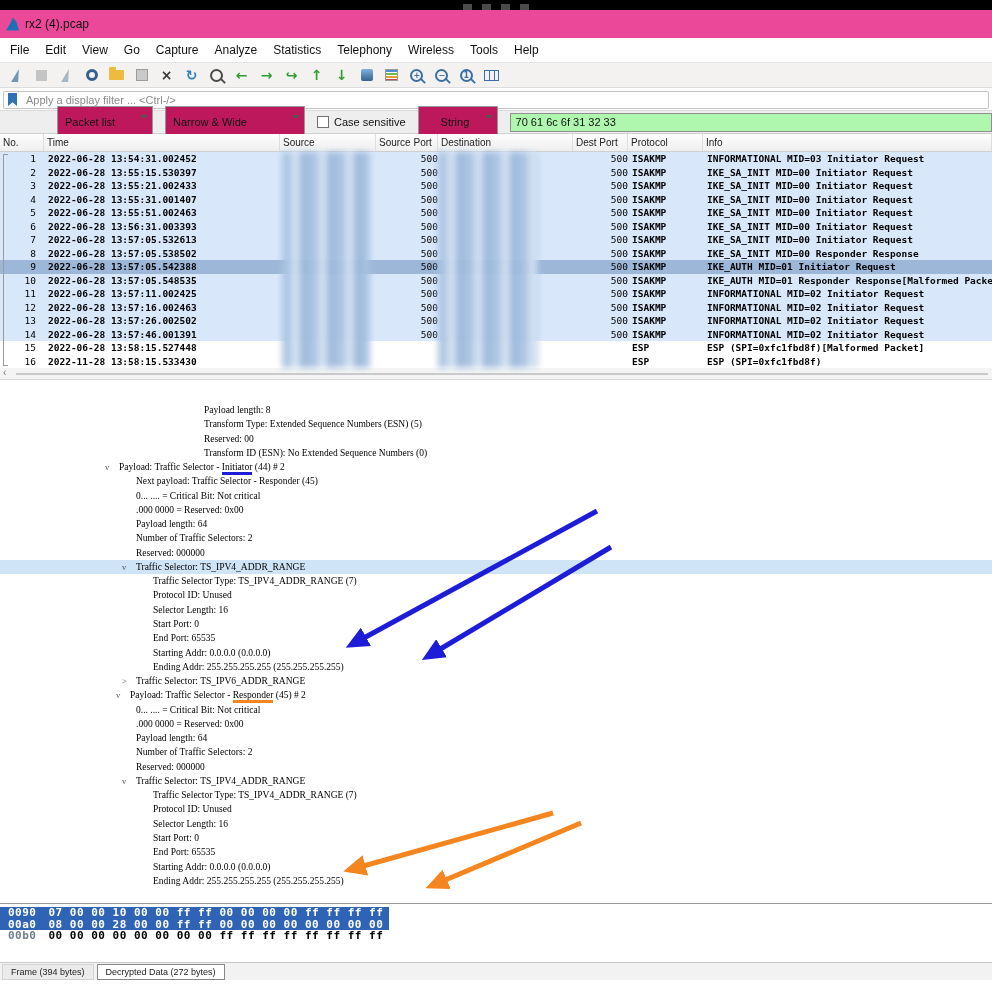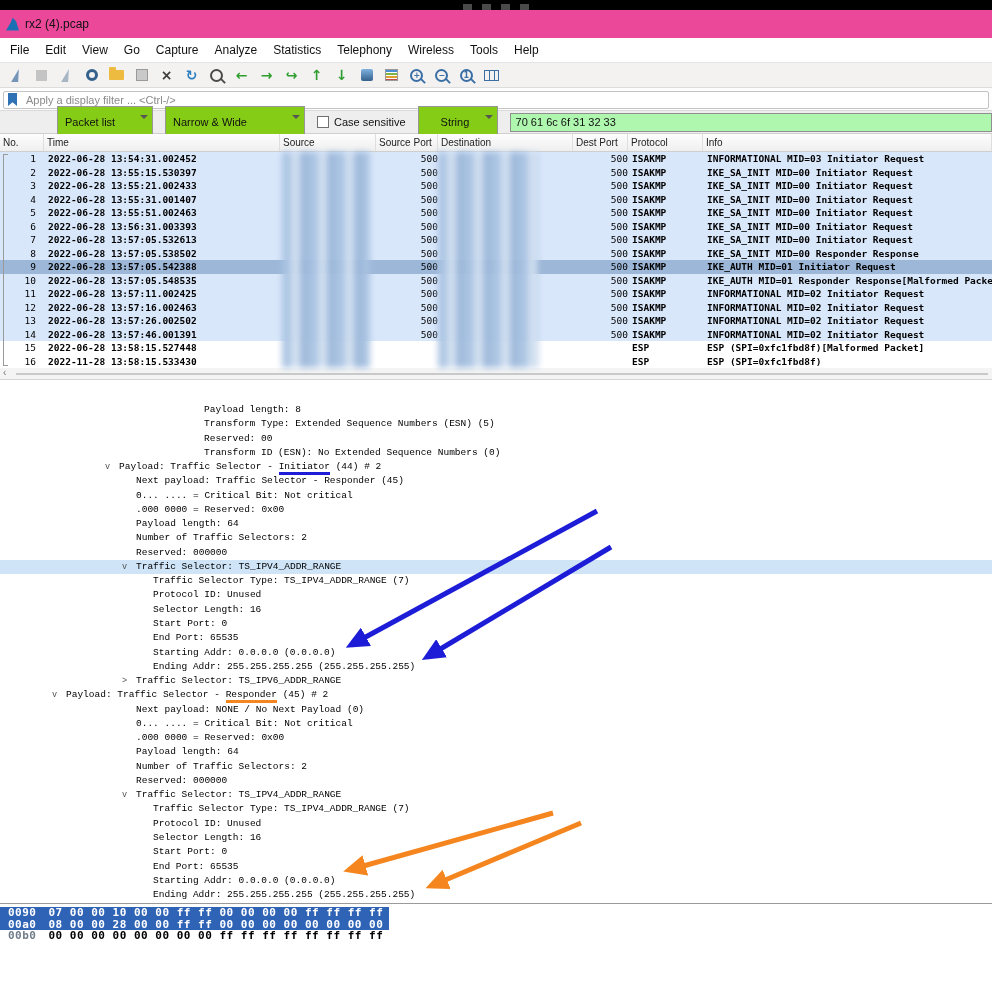--- a/index.html
+++ b/index.html
@@ -50,21 +50,21 @@
   .filter-wrap{position:relative;flex:1;height:18px;}
   .bookmark{position:absolute;left:5px;top:3px;width:9px;height:13px;background:#2f71b5;
           clip-path:polygon(0 0,100% 0,100% 100%,50% 72%,0 100%);z-index:2;}
   .filter-input{width:100%;height:18px;border:1px solid #c4c4c4;border-radius:2px;font:11px "Liberation Sans",sans-serif;
           padding:0 4px 0 22px;outline:none;color:#111;}
   .filter-input::placeholder{color:#8a8a8a;}
 
   
   .findbar{height:24px;background:#eeeeee;border-top:1px solid #dadada;border-bottom:1px solid #d0d0d0;
           display:flex;align-items:center;gap:12px;padding-left:57px;padding-right:0;}
-  .combo{position:relative;height:32px;background:#84cc16;border:1px solid #979797;font-size:11px;
+  .combo{position:relative;height:32px;background:#be185d;border:1px solid #979797;font-size:11px;
           display:flex;align-items:center;padding:0 18px 0 7px;color:#111;}
   .combo .chev{position:absolute;right:4px;top:8px;width:0;height:0;border:4px solid transparent;border-top-color:#555;}
   .combo.w-scope{width:96px;}
   .combo.w-charset{width:140px;}
   .combo.w-type{width:80px;padding-left:22px;}
   .case{display:flex;align-items:center;font-size:11px;color:#111;}
   .cb{width:12px;height:12px;border:1px solid #707070;background:#fff;margin-right:5px;display:inline-block;}
   .find-input{flex:1;height:19px;border:1px solid #8f8f8f;background:var(--search-bg);
           font:11px "Liberation Sans",sans-serif;padding:0 5px;outline:none;color:#111;}
 
@@ -92,21 +92,21 @@
   
   .hscroll{position:relative;height:12px;background:#f4f4f4;border-bottom:1px solid #d6d6d6;}
   .harrow{position:absolute;left:3px;top:-1px;font-size:10px;color:#777;}
   .harrow::before{content:"\2039";}
   .htrack{position:absolute;left:16px;right:4px;top:5px;height:2px;background:#c9c9c9;}
 
   .pane-gap{height:21px;background:#fff;}
 
   
   .detail{height:502px;background:#fff;padding-top:2px;overflow:hidden;}
-  .tline{height:14.28px;line-height:14.28px;white-space:pre;font-family:Liberation Mono, monospace;
+  .tline{height:14.28px;line-height:14.28px;white-space:pre;font-family:Liberation Serif, serif;
          font-size:9.5px;color:#000;}
   .tline.tsel{background:var(--tree-sel);}
   .exp{display:inline-block;width:14px;color:#555;font-size:8.5px;}
   .mark-blue{box-shadow:0 3px 0 var(--ann-blue);}
   .mark-orange{box-shadow:0 3px 0 var(--ann-orange);}
 
   
   .hex{height:59px;border-top:1px solid #9a9a9a;background:#fff;padding-top:3px;overflow:hidden;}
   .hrow{width:fit-content;padding:0 6px 0 8px;line-height:11.7px;
         font-family:"DejaVu Sans Mono",monospace;font-weight:bold;font-size:11px;letter-spacing:.5px;color:#000;}
@@ -447,22 +447,21 @@
         <div class="tline" style="padding-left: 136px;"><span>Reserved: 000000</span></div>
         <div class="tline tsel" style="padding-left: 122px;"><span class="exp">v</span><span>Traffic Selector: TS_IPV4_ADDR_RANGE</span></div>
         <div class="tline" style="padding-left: 153px;"><span>Traffic Selector Type: TS_IPV4_ADDR_RANGE (7)</span></div>
         <div class="tline" style="padding-left: 153px;"><span>Protocol ID: Unused</span></div>
         <div class="tline" style="padding-left: 153px;"><span>Selector Length: 16</span></div>
         <div class="tline" style="padding-left: 153px;"><span>Start Port: 0</span></div>
         <div class="tline" style="padding-left: 153px;"><span>End Port: 65535</span></div>
         <div class="tline" style="padding-left: 153px;"><span>Starting Addr: 0.0.0.0 (0.0.0.0)</span></div>
         <div class="tline" style="padding-left: 153px;"><span>Ending Addr: 255.255.255.255 (255.255.255.255)</span></div>
         <div class="tline" style="padding-left: 122px;"><span class="exp">&gt;</span><span>Traffic Selector: TS_IPV6_ADDR_RANGE</span></div>
-        <div class="tline" style="padding-left: 52px;"><span class="exp">v</span><span>Payload: Traffic Selector - <span class="mark-orange">Responder</span> (45) # 2</span></div>
-        <div class="tline" style="padding-left: 136px;"><span>Next payload: NONE / No Next Payload (0)</span></div>
+        <div class="tline" style="padding-left: 116px;"><span class="exp">v</span><span>Payload: Traffic Selector - <span class="mark-orange">Responder</span> (45) # 2</span></div>
         <div class="tline" style="padding-left: 136px;"><span>0... .... = Critical Bit: Not critical</span></div>
         <div class="tline" style="padding-left: 136px;"><span>.000 0000 = Reserved: 0x00</span></div>
         <div class="tline" style="padding-left: 136px;"><span>Payload length: 64</span></div>
         <div class="tline" style="padding-left: 136px;"><span>Number of Traffic Selectors: 2</span></div>
         <div class="tline" style="padding-left: 136px;"><span>Reserved: 000000</span></div>
         <div class="tline" style="padding-left: 122px;"><span class="exp">v</span><span>Traffic Selector: TS_IPV4_ADDR_RANGE</span></div>
         <div class="tline" style="padding-left: 153px;"><span>Traffic Selector Type: TS_IPV4_ADDR_RANGE (7)</span></div>
         <div class="tline" style="padding-left: 153px;"><span>Protocol ID: Unused</span></div>
         <div class="tline" style="padding-left: 153px;"><span>Selector Length: 16</span></div>
         <div class="tline" style="padding-left: 153px;"><span>Start Port: 0</span></div>
@@ -473,20 +472,24 @@
   </div>
 
   <div class="hex">
     <div>
         <div class="hrow hsel"><span class="hoff">0090</span><span class="hbytes">07 00 00 10 00 00 ff ff  00 00 00 00 ff ff ff ff</span></div>
         <div class="hrow hsel"><span class="hoff">00a0</span><span class="hbytes">08 00 00 28 00 00 ff ff  00 00 00 00 00 00 00 00</span></div>
         <div class="hrow"><span class="hoff">00b0</span><span class="hbytes">00 00 00 00 00 00 00 00  ff ff ff ff ff ff ff ff</span></div>
       </div>
   </div>
 
+  <div class="btabs">
+      <div class="btab">Frame (394 bytes)</div>
+      <div class="btab active">Decrypted Data (272 bytes)</div>
+    </div>
 
   <div class="statusbar"></div>
 
   <svg id="annot">
       <defs id="annot-defs">
         <marker id="ah-blue" markerWidth="4.6" markerHeight="4.2" refX="3.4" refY="2.1" orient="auto">
           <path d="M0,0 L4.6,2.1 L0,4.2 Z" fill="#1d1dd8"></path>
         </marker>
         <marker id="ah-orange" markerWidth="4.6" markerHeight="4.2" refX="3.4" refY="2.1" orient="auto">
           <path d="M0,0 L4.6,2.1 L0,4.2 Z" fill="#f5861f"></path>

